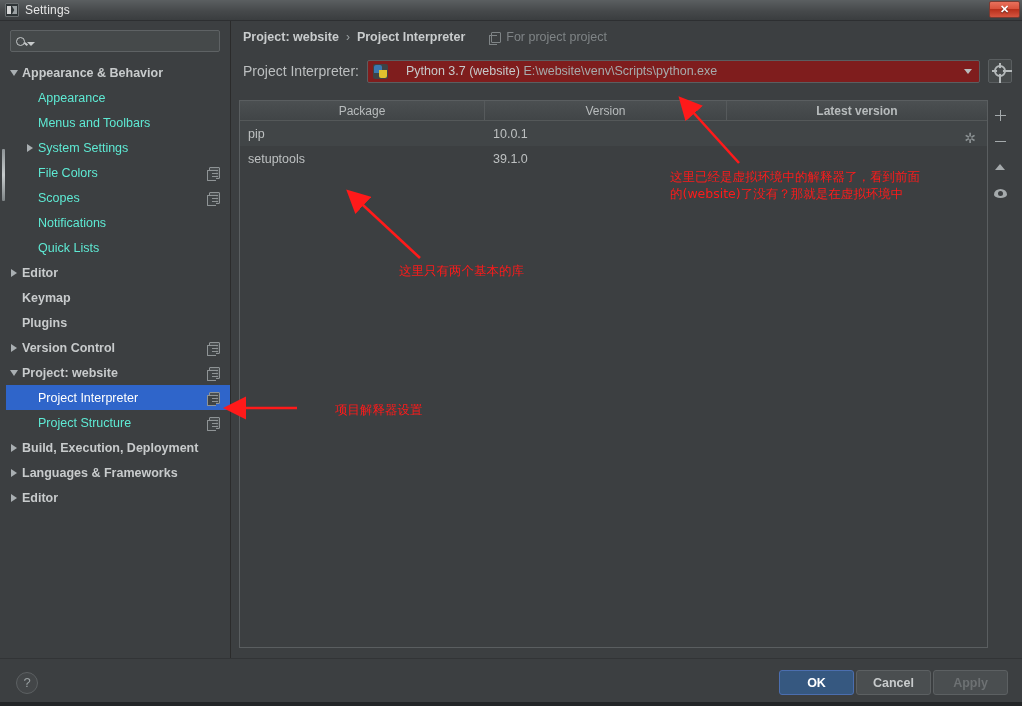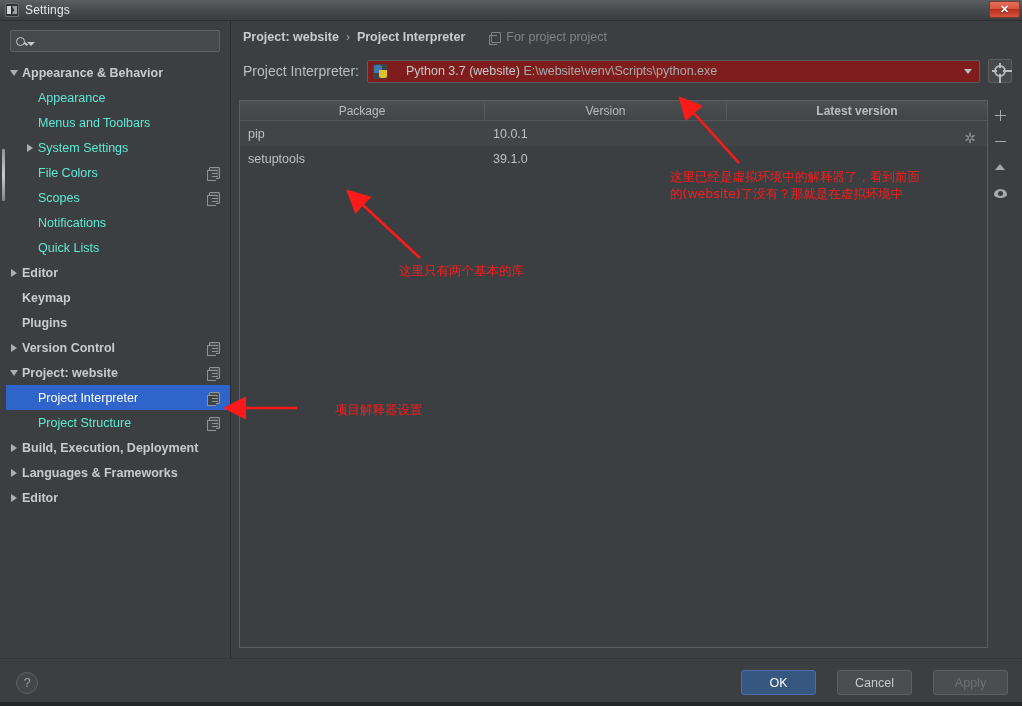--- a/index.html
+++ b/index.html
@@ -332,21 +332,21 @@
     padding: 0 14px 0 16px;
     position: relative;
   }
   #help-btn {
     width: 22px; height: 22px; border-radius: 50%;
     border: 1px solid #5c6062;
     background: #434648;
     color: #9aa0a2; font-size: 13px;
     display: flex; align-items: center; justify-content: center;
   }
-  #btns { margin-left: auto; display: flex; gap: 21px; }
+  #btns { margin-left: auto; display: flex; gap: 2px; font-weight: bold; }
   .dlg-btn {
     min-width: 75px; height: 25px; padding: 0 14px;
     border-radius: 3px;
     display: flex; align-items: center; justify-content: center;
     font-size: 12.5px;
     border: 1px solid #5c6062;
     background: #4a4e50; color: #c8cbcc;
   }
   .dlg-btn.primary {
     background: #365880; border-color: #4b6eaf; color: #ffffff;

